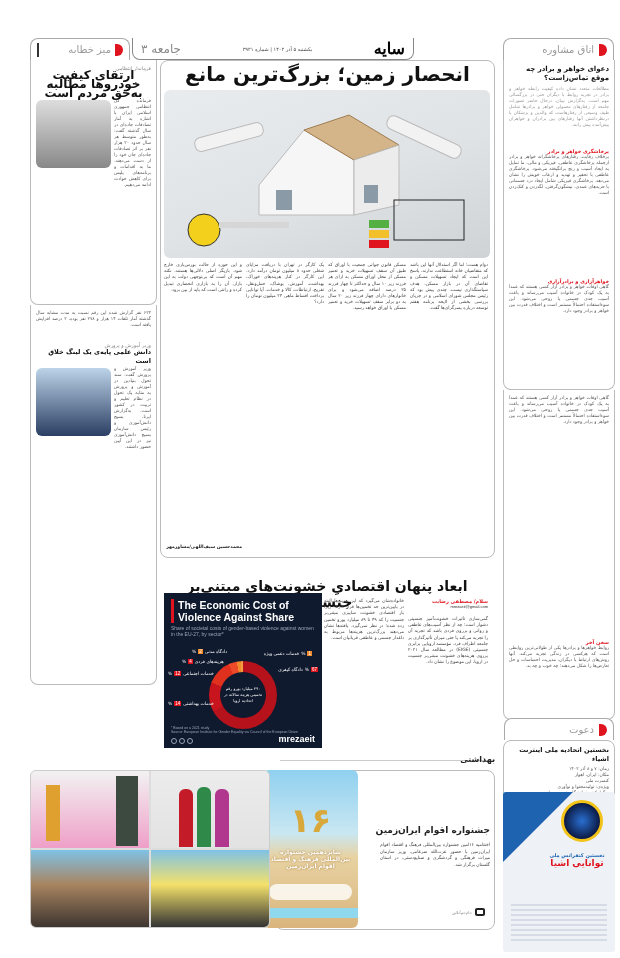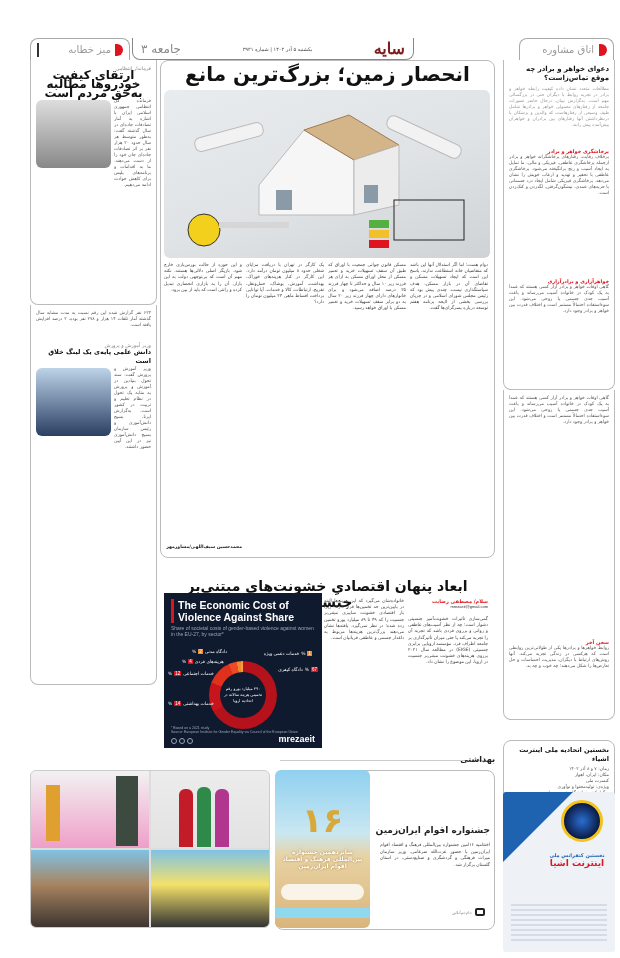--- a/index.html
+++ b/index.html
@@ -7,21 +7,21 @@
   body { font-family: "DejaVu Sans", sans-serif; color: #222; position: relative; direction: rtl; }
 
   .page { position: absolute; left: 0; top: 0; width: 620px; height: 958px; }
 
   
   .sec-tab { position: absolute; top: 38px; height: 22px; border: 1px solid #aaa; border-bottom: none; border-radius: 8px 8px 0 0; font-size: 10px; color: #9a9a9a; display: flex; align-items: center; padding: 0 6px; gap: 5px; background: #fff; }
   .sec-tab .marker { width: 8px; height: 12px; background: #e0141e; border-radius: 0 6px 6px 0; }
   .sec-tab .bar { width: 2px; height: 14px; background: #333; }
 
   .masthead { position: absolute; top: 38px; left: 132px; width: 282px; height: 22px; border: 1px solid #888; border-top: none; border-radius: 0 0 8px 8px; display: flex; align-items: center; justify-content: space-between; padding: 0 8px; }
-  .masthead .logo { font-family: "DejaVu Serif", serif; font-size: 16px; color: #7f1d1d; font-weight: bold; }
+  .masthead .logo { font-family: "DejaVu Serif", serif; font-size: 16px; color: #000000; font-weight: bold; }
   .masthead .issue { font-size: 5px; color: #444; }
   .masthead .section { font-size: 12px; color: #888; }
 
   .box { position: absolute; border: 1px solid #bbb; border-radius: 8px; background: #fff; }
   .text-lines { font-size: 4.5px; line-height: 6px; color: #555; text-align: justify; overflow: hidden; }
   .col-text { position: absolute; font-size: 4.5px; line-height: 6.2px; color: #444; text-align: justify; overflow: hidden; }
 
   .kicker { font-size: 5px; color: #888; }
   .kicker.red { color: #e0141e; font-weight: bold; }
   .title-sm { font-size: 7px; font-weight: bold; color: #111; line-height: 9px; }
@@ -43,28 +43,28 @@
   .statista .pct { background: #e0141e; color: #fff; font-size: 4.5px; padding: 0 1px; font-family: "Liberation Sans", sans-serif; }
   .statista .pct.orange { background: #f08a2a; }
   .statista .foot { position: absolute; left: 7px; bottom: 14px; font-size: 3.5px; color: #9aa5b8; direction: ltr; text-align: left; font-family: "Liberation Sans", sans-serif; }
   .statista .brand { position: absolute; right: 7px; bottom: 4px; font-family: "Liberation Sans", sans-serif; font-weight: bold; font-size: 9px; direction: ltr; }
   .statista .icons { position: absolute; left: 7px; bottom: 4px; display: flex; gap: 2px; }
   .statista .icons span { width: 6px; height: 6px; border: 1px solid #9aa5b8; border-radius: 50%; display: inline-block; }
 
   .ad-box { position: absolute; top: 785px; left: 503px; width: 112px; height: 160px; border-radius: 3px; overflow: hidden; background: #eef2f7; }
   .photo-grid { position: absolute; top: 770px; left: 30px; width: 240px; height: 158px; border: 1px solid #ccc; border-radius: 6px; overflow: hidden; display: grid; grid-template-columns: 1fr 1fr; grid-template-rows: 1fr 1fr; gap: 2px; background: #ddd; }
   .photo-grid div { position: relative; }
-  .fest-poster { position: absolute; top: 770px; left: 275px; width: 95px; height: 158px; border-radius: 6px; overflow: hidden; background: linear-gradient(180deg, #8fd0ef 0%, #c9e7f2 40%, #e8d2a2 55%, #d9b57c 100%); }
+  .fest-poster { position: absolute; top: 770px; left: 263px; width: 95px; height: 158px; border-radius: 6px; overflow: hidden; background: linear-gradient(180deg, #8fd0ef 0%, #c9e7f2 40%, #e8d2a2 55%, #d9b57c 100%); }
 </style>
 </head>
 <body>
 
 <div class="page">
 
-  <div class="sec-tab" style="right:6px;width:95px;">
+  <div class="sec-tab" style="right:6px;width:111px;">
     <span class="marker"></span>
     <span>اتاق مشاوره</span>
   </div>
   <div class="sec-tab" style="left:30px;width:100px;flex-direction:row-reverse;justify-content:space-between;">
     <span class="bar"></span>
     <span style="display:flex;align-items:center;gap:4px;">
       <span class="marker"></span>
       <span>میز خطابه</span>
     </span>
   </div>
@@ -81,37 +81,41 @@
     <div class="text-lines" style="height:120px;">برخلاف رقابت، رفتارهای پرخاشگرانه خواهر و برادر ازجمله پرخاشگری عاطفی، فیزیکی و مالی، ما تمایل به ایجاد آسیب و رنج برانگیخته می‌شود. پرخاشگری عاطفی با تحقیر و تهدید و ارعاب خویش را نشان می‌دهد. پرخاشگری فیزیکی شامل ایجاد درد جسمانی با حربه‌های عمدی، نیشگون‌گرفتن، لگدزدن و کتک‌زدن است.</div>
     <div class="kicker red" style="margin-top:4px;">خواهرآزاری و برادرآزاری</div>
     <div class="text-lines" style="height:100px;">گاهی اوقات خواهر و برادر آزار کسی هستند که عمداً به یک کودک در خانواده آسیب می‌رساند و باعث آسیب جدی جسمی یا روحی می‌شود. این سوءاستفاده احتمالاً مستمر است و اختلاف قدرت بین خواهر و برادر وجود دارد.</div>
   </div>
   <div class="box" style="top:390px;right:5px;width:112px;height:330px;padding:5px;border-top:none;border-radius:0 0 8px 8px;">
     <div class="text-lines" style="height:240px;">گاهی اوقات خواهر و برادر آزار کسی هستند که عمداً به یک کودک در خانواده آسیب می‌رساند و باعث آسیب جدی جسمی یا روحی می‌شود. این سوءاستفاده احتمالاً مستمر است و اختلاف قدرت بین خواهر و برادر وجود دارد.</div>
     <div class="kicker red" style="margin-top:4px;">سخن آخر</div>
     <div class="text-lines" style="height:60px;">روابط خواهرها و برادرها یکی از طولانی‌ترین روابطی است که هرکسی در زندگی تجربه می‌کند. آنها روش‌های ارتباط با دیگران، مدیریت احساسات و حل تعارض‌ها را شکل می‌دهند؛ چه خوب و چه بد.</div>
   </div>
 
+  <div class="sec-tab" style="right:6px;top:718px;width:110px;">
+    <span class="marker"></span>
+    <span>دعوت</span>
+  </div>
   <div class="box" style="top:740px;right:5px;width:112px;height:212px;padding:5px;">
     <div class="title-sm" style="font-size:6.5px;">نخستین اتحادیه ملی اینترنت اشیاء</div>
     <div style="font-size:4.5px;line-height:6px;color:#555;margin-top:2px;">
       <div>زمان: ۷ و ۸ آذر ۱۴۰۲</div>
       <div>مکان: ایران، اهواز</div>
       <div>کنسرت ملی</div>
       <div>ویژه‌ی: تولیدمحتوا و نوآوری</div>
       <div>برگزارکننده: دانشگاه شهید چمران</div>
       <div>اطلاعات تماس: ۰۹۳۳۶۶۳۹۸۰</div>
     </div>
   </div>
   <div class="ad-box" style="top:792px;">
     <div style="position:absolute;left:0;top:0;width:0;height:0;border-top:70px solid #1e63b0;border-right:70px solid transparent;"></div>
     <div style="position:absolute;right:12px;top:8px;width:42px;height:42px;background:radial-gradient(circle,#2a6fd0 0%,#0b1a45 70%);border:3px solid #f2c318;border-radius:50%;"></div>
     <div style="position:absolute;top:60px;right:8px;width:60px;text-align:center;">
       <div style="font-size:5px;color:#1e63b0;font-weight:bold;">نخستین کنفرانس ملی</div>
-      <div style="font-size:9px;color:#e0141e;font-weight:bold;">اینترنت اشیا</div>
+      <div style="font-size:9px;color:#e0141e;font-weight:bold;">توانایی اشیا</div>
     </div>
     <div style="position:absolute;bottom:8px;left:8px;right:8px;height:40px;background:repeating-linear-gradient(180deg,#d5dce6 0 2px,transparent 2px 5px);"></div>
   </div>
 
   <div class="box" style="top:60px;left:160px;width:335px;height:498px;"></div>
   <div class="main-title">انحصار زمین؛ بزرگ‌ترین مانع خانه‌دارشدن</div>
   <div class="photo house-photo" style="top:90px;left:164px;width:326px;height:168px;">
     <svg width="326" height="168" viewBox="0 0 326 168">
       <polygon points="95,95 140,40 190,70 190,125 95,125" fill="#f6f6f6" stroke="#bbb"></polygon>
       <polygon points="140,40 190,70 235,55 185,25" fill="#d4b58a" stroke="#a07c50"></polygon>

